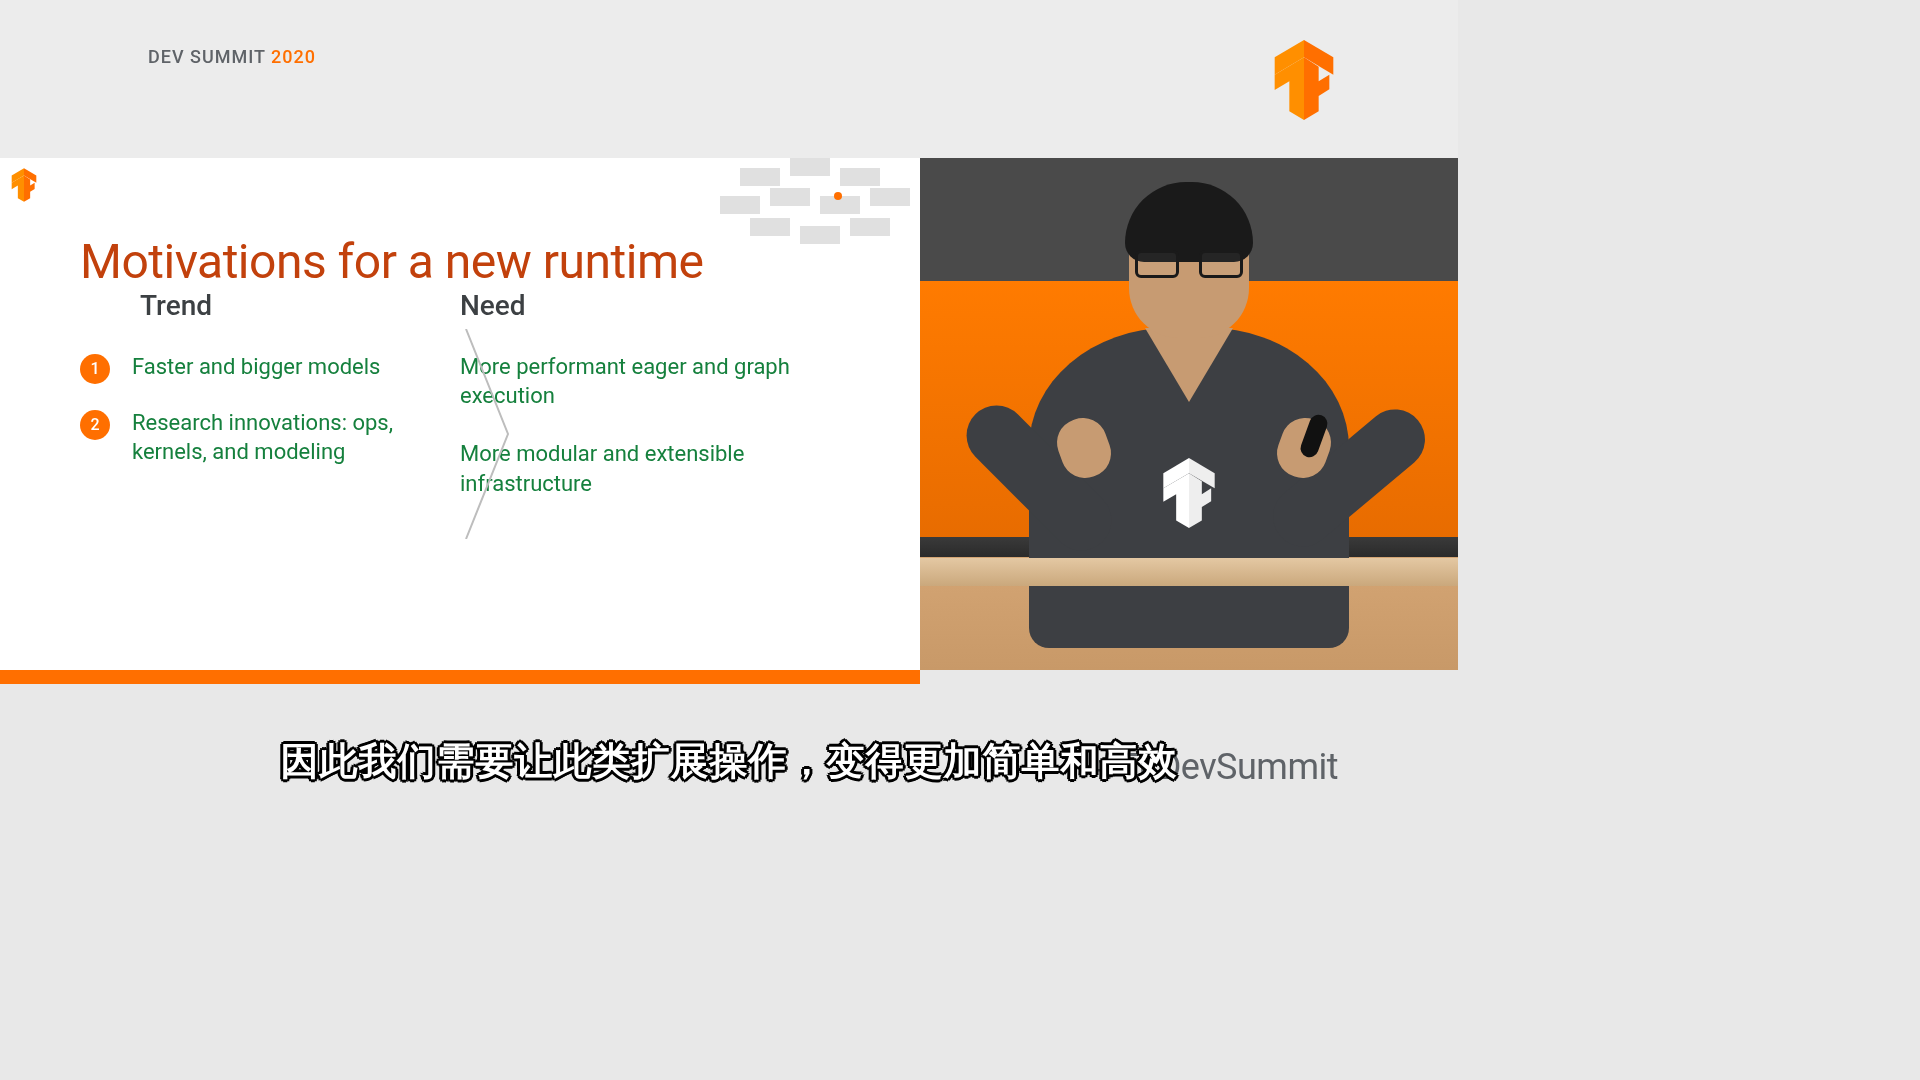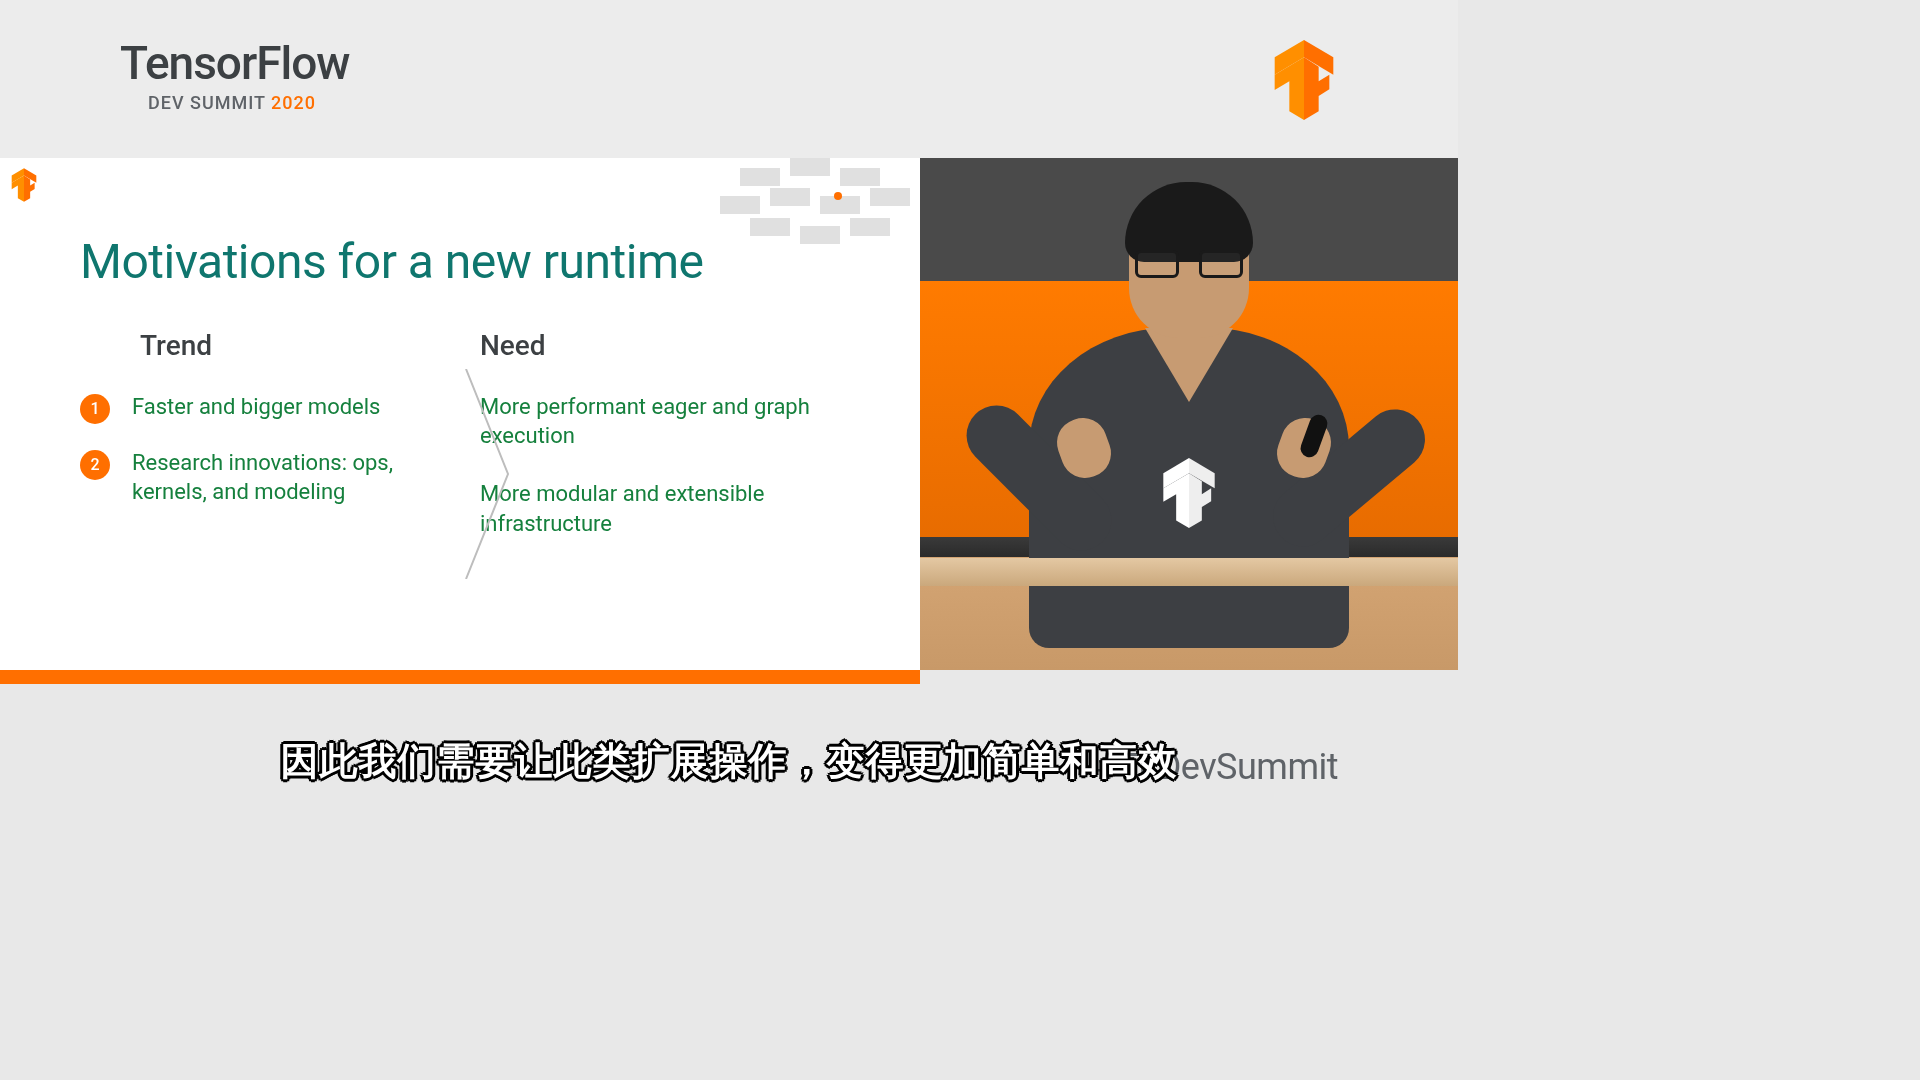--- a/index.html
+++ b/index.html
@@ -64,36 +64,34 @@
     top: 10px; left: 10px;
     width: 28px; height: 34px;
   }
   .tf-logo-small svg { width: 100%; height: 100%; }
 
   .slide-inner { padding: 78px 80px 0 80px; }
 
   .slide-title {
     font-size: 48px;
     font-weight: 400;
-    color: #0f766e;
+    color: #c2410c;
     line-height: 1.1;
     letter-spacing: -0.5px;
   }
   .slide-subtitle {
     font-size: 30px;
     font-weight: 400;
     color: #5f6368;
     margin-top: 10px;
   }
 
   .columns {
     display: flex;
-    margin-top: 40px;
     position: relative;
-    gap: 20px;
   }
   .col-left { width: 360px; }
   .col-right { margin-left: 20px; flex: 1; }
 
   .col-heading {
     font-size: 28px;
     font-weight: 500;
     color: #3c4043;
     margin-bottom: 30px;
   }
@@ -285,21 +283,20 @@
     white-space: nowrap;
     z-index: 5;
     letter-spacing: 1px;
   }
 </style>
 </head>
 <body>
 
 <div class="header">
   <div class="brand-block">
-    <div class="brand-main">TensorFlow</div>
     <div class="brand-sub">
       <span>DEV SUMMIT </span><span class="year">2020</span>
     </div>
   </div>
   <div class="tf-logo-large">
     <svg viewBox="0 0 100 120">
       <polygon points="50,0 6,26 6,52 50,26" fill="#ff8f00"></polygon>
       <polygon points="50,0 94,26 94,52 50,26" fill="#ff6f00"></polygon>
       <polygon points="50,26 50,120 28,107 28,62 6,75 6,52" fill="#ff8f00"></polygon>
       <polygon points="50,26 50,120 72,107 72,84 88,74 88,52 72,62 72,40" fill="#ff6f00"></polygon>

